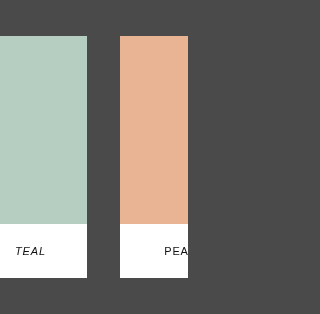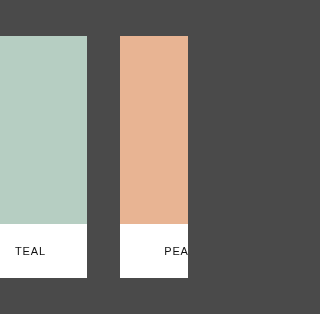--- a/index.html
+++ b/index.html
@@ -72,21 +72,21 @@
   }
 </style>
 </head>
 <body style="background: rgb(74, 74, 74);">
 
 <div id="palette-viewport" style="background: rgb(74, 74, 74);">
 
   <div class="swatch-card" id="card-teal" style="background: rgb(255, 255, 255);">
     <div class="swatch-color" style="background: rgb(182, 206, 194);"></div>
     <div class="swatch-label-band">
-      <span class="swatch-label" style="color: rgb(17, 17, 17);">TEAL</span>
+      <span class="swatch-label" style="color: rgb(17, 17, 17); font-style: italic;">TEAL</span>
     </div>
   </div>
 
   <div class="swatch-card" id="card-peach" style="background: rgb(255, 255, 255); align-items: flex-end;">
     <div class="swatch-color" style="background: rgb(232, 180, 147);"></div>
     <div class="swatch-label-band">
       <span class="swatch-label" style="color: rgb(17, 17, 17);">PEA</span>
     </div>
   </div>
 

